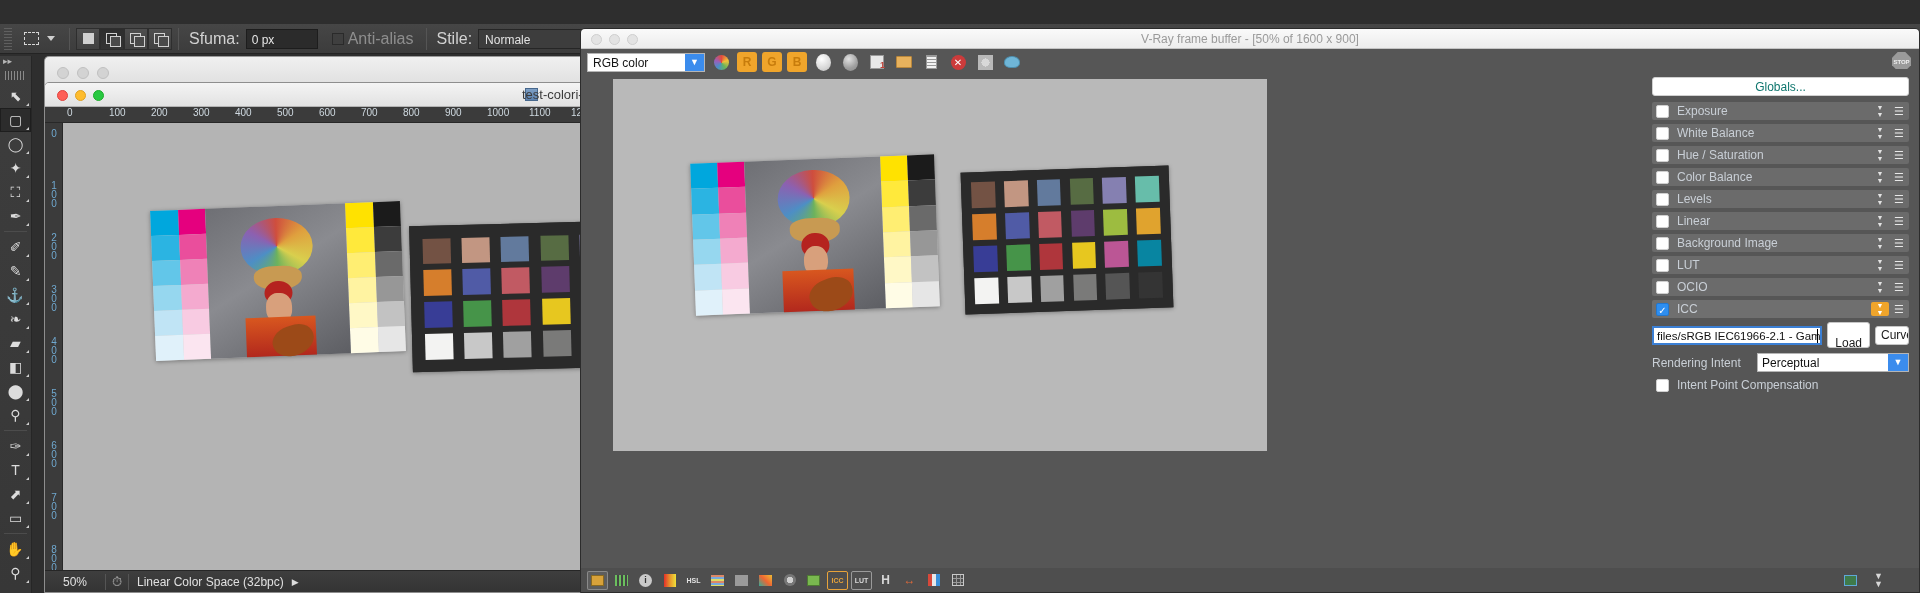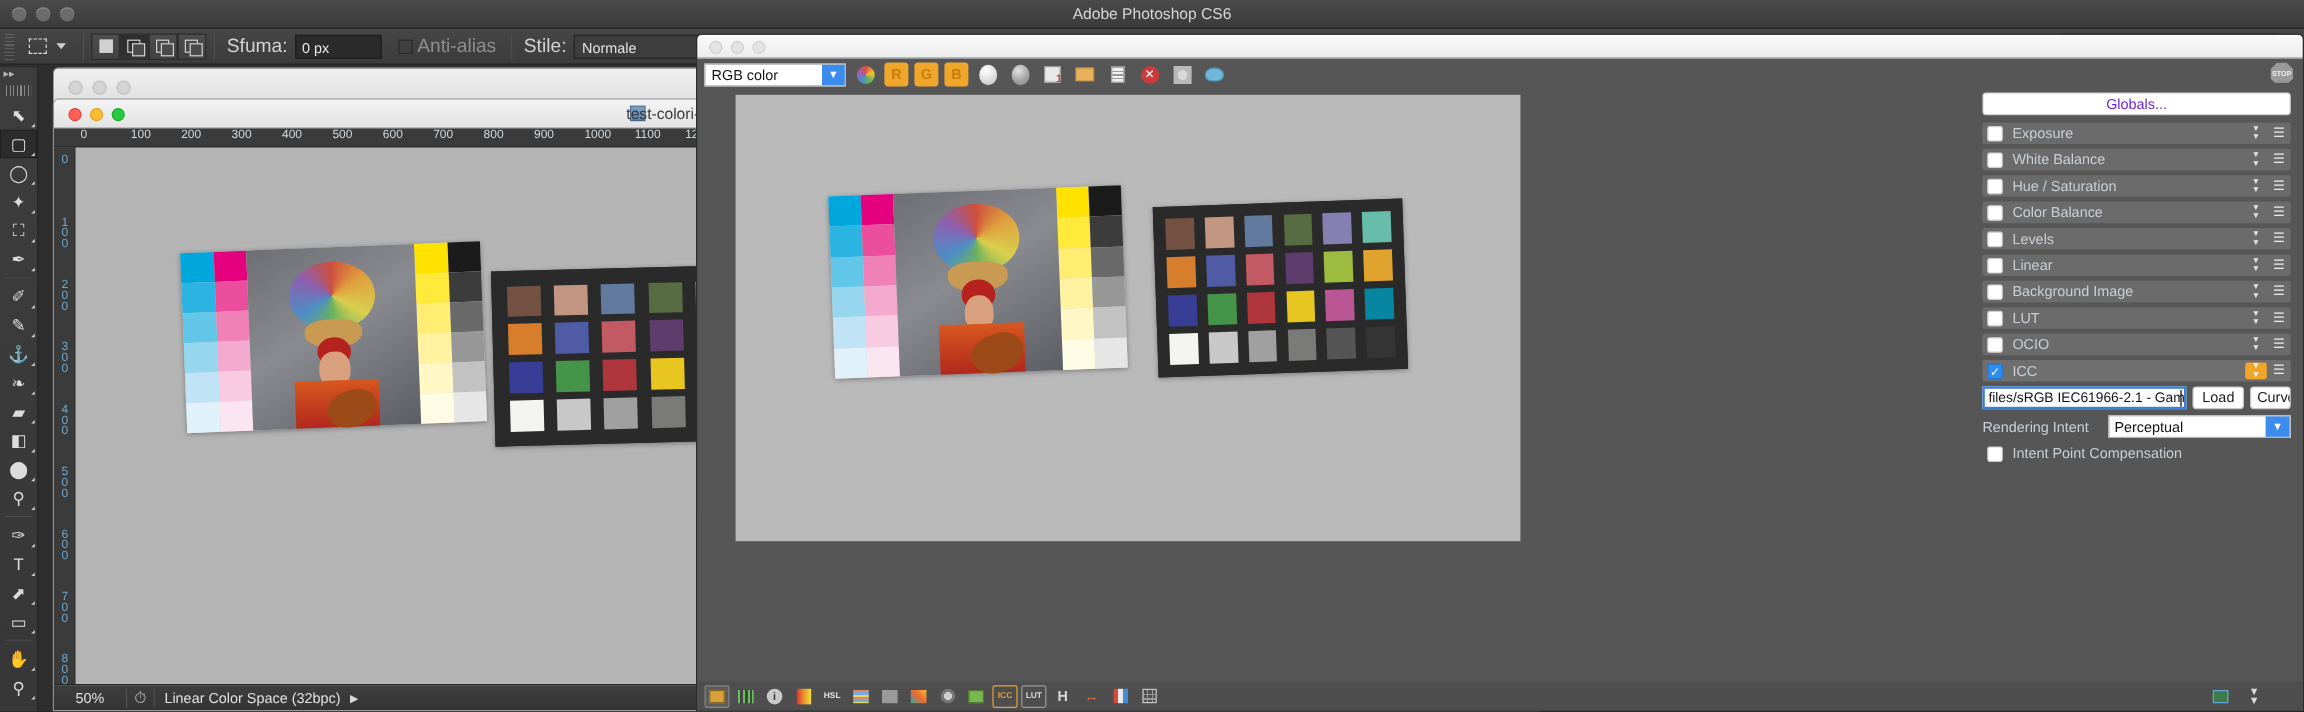--- a/index.html
+++ b/index.html
@@ -144,40 +144,40 @@
     background:#4e4e4e; display:flex; align-items:center; padding-left:6px; gap:3px; }
   .bic{ width:21px;height:19px; display:flex;align-items:center;justify-content:center;
     font-size:11px; color:#d8d8d8; position:relative; }
   .bic.sel{ background:#5d5d5d; box-shadow:inset 0 0 0 1px #8a8a8a; border-radius:2px; }
 
   
   .gpanel{ position:absolute; right:0; top:40px; width:277px; bottom:24px;
     background:#565656; }
   .globals-btn{ margin:8px 10px 6px 10px; height:19px; background:#fff;
     border:1px solid #d0d0d0; border-radius:3px; text-align:center;
-    font-size:12px; color:#6d28d9; line-height:19px; }
+    font-size:12px; color:#0f766e; line-height:19px; }
   .grow{ margin:0 10px 4px 10px; height:18px; background:#6b6b6b; border-radius:2px;
     display:flex; align-items:center; position:relative; }
   .grow.on{ background:#6f6f6f; }
   .gchk{ width:13px;height:13px; background:#fff; border:1px solid #cfcfcf;
     border-radius:2px; margin:0 8px 0 4px; }
   .gchk.checked{ background:#2e8ef0; border-color:#2277cf; color:#fff; font-size:10px;
     text-align:center; line-height:13px; }
   .glabel{ font-size:12px; color:#c9cfd6; flex:1; }
   .gchev{ width:18px; text-align:center; font-size:10px; color:#e3e3e3; line-height:9px; }
   .gchev.hl{ background:#f0a52b; border-radius:2px; color:#fff; height:14px; line-height:13px; }
   .gmenu{ width:20px; text-align:center; color:#e8e8e8; font-size:11px; line-height:10px; }
   .iccbody{ margin:0 10px; }
   .iccrow{ display:flex; align-items:center; gap:5px; margin-bottom:5px; }
   .iccpath{ flex:1; height:19px; background:#fff; border:2px solid #3b7fd4;
     font-size:11.5px; color:#111; line-height:16px; padding-left:3px; overflow:hidden;
     white-space:nowrap; position:relative; }
   .caret{ position:absolute; right:2px; top:1px; width:1px; height:14px; background:#000; }
   .minib{ height:19px; background:#fff; border:1px solid #c6c6c6; border-radius:3px;
-    font-size:12px; color:#1b1b1b; line-height:17px; padding:0 7px; }
+    font-size:12px; color:#1b1b1b; line-height:17px; padding:12px 7px; }
   .minib.clip{ width:34px; padding:0 0 0 5px; overflow:hidden; }
   .ri-row{ display:flex; align-items:center; margin-bottom:6px; }
   .ri-lbl{ font-size:12px; color:#c9cfd6; width:105px; }
   .ri-sel{ position:relative; flex:1; height:19px; background:#fff;
     border:1px solid #b5b5b5; font-size:12px; color:#111; line-height:18px; padding-left:4px; }
   .ri-sel .dd{ position:absolute; right:0; top:0; width:20px;height:17px;
     background:#3b8ced; color:#fff; font-size:9px; text-align:center; line-height:17px; }
   .bpc-row{ display:flex; align-items:center; gap:8px; padding-left:4px; }
   .bpc-chk{ width:13px;height:13px;background:#fff;border:1px solid #cfcfcf;border-radius:2px; }
   .bpc-lbl{ font-size:12px; color:#c9cfd6; }
@@ -195,26 +195,20 @@
   .tbr-tri{ width:0;height:0;border-left:5px solid transparent;border-right:5px solid transparent;
     border-top:6px solid #cfcfcf; }
 </style>
 </head>
 <body>
 
 <div id="root">
 
   <div class="ps-app">
 
-    <div class="ps-titlebar">
-      <span class="traffic t1"></span>
-      <span class="traffic t2"></span>
-      <span class="traffic t3"></span>
-      <div class="ps-title">Adobe Photoshop CS6</div>
-    </div>
 
     <div class="ps-optionsbar">
       <div class="grip"></div>
       <div class="marq-tool">
         <div class="marq-box"></div>
       </div>
       <div class="tri-dn"></div>
       <div class="vsep"></div>
       <div class="selmode">
         <i>
@@ -428,20 +422,21 @@
         <div class="arr">▶</div>
       </div>
     </div>
   </div>
 
   <div class="vfb">
     <div class="vfb-title">
       <span class="vdot v1"></span>
       <span class="vdot v2"></span>
       <span class="vdot v3"></span>
+      <div class="t">V-Ray frame buffer - [50% of 1600 x 900]</div>
     </div>
 
     <div class="vfb-toolbar">
       <div class="cspace-sel">
         <span>RGB color</span>
         <span class="dd">▼</span>
       </div>
       <div class="vicon">
         <span style="display:inline-block;width:15px;height:15px;border-radius:50%;
           background:conic-gradient(#e24b3d,#f0c23a,#67b45a,#4a8fc8,#9b5fb8,#e24b3d)"></span>

